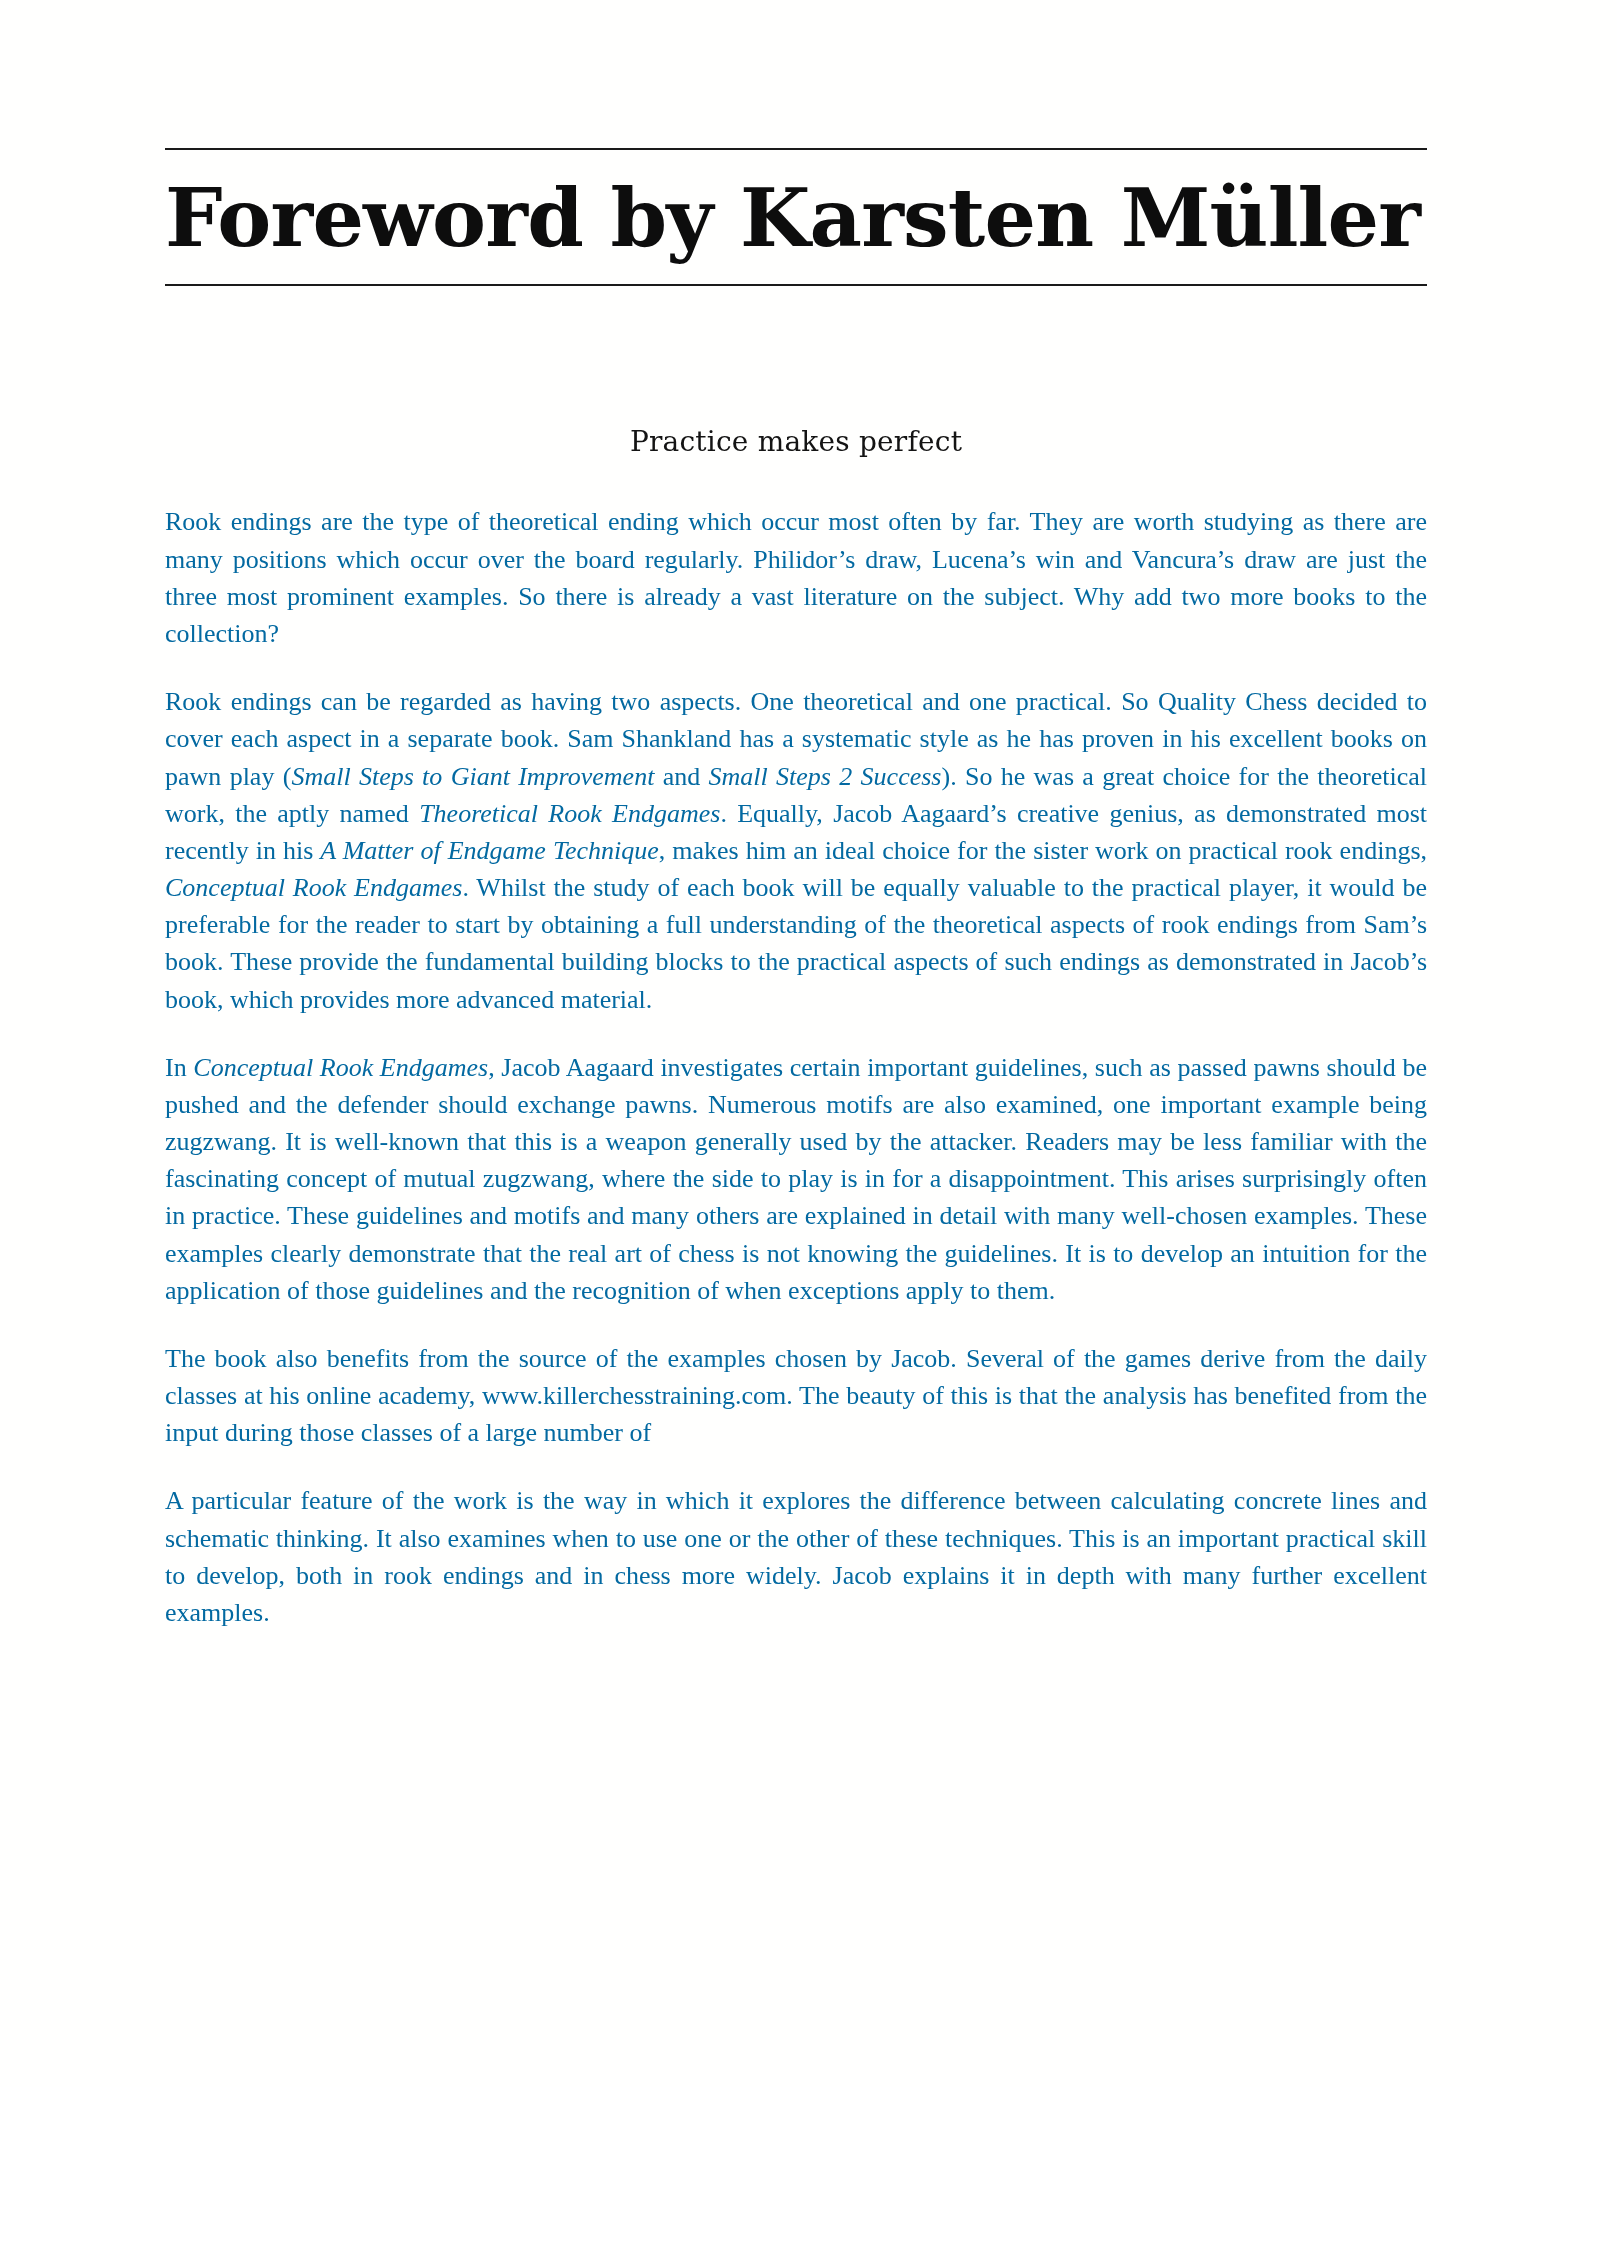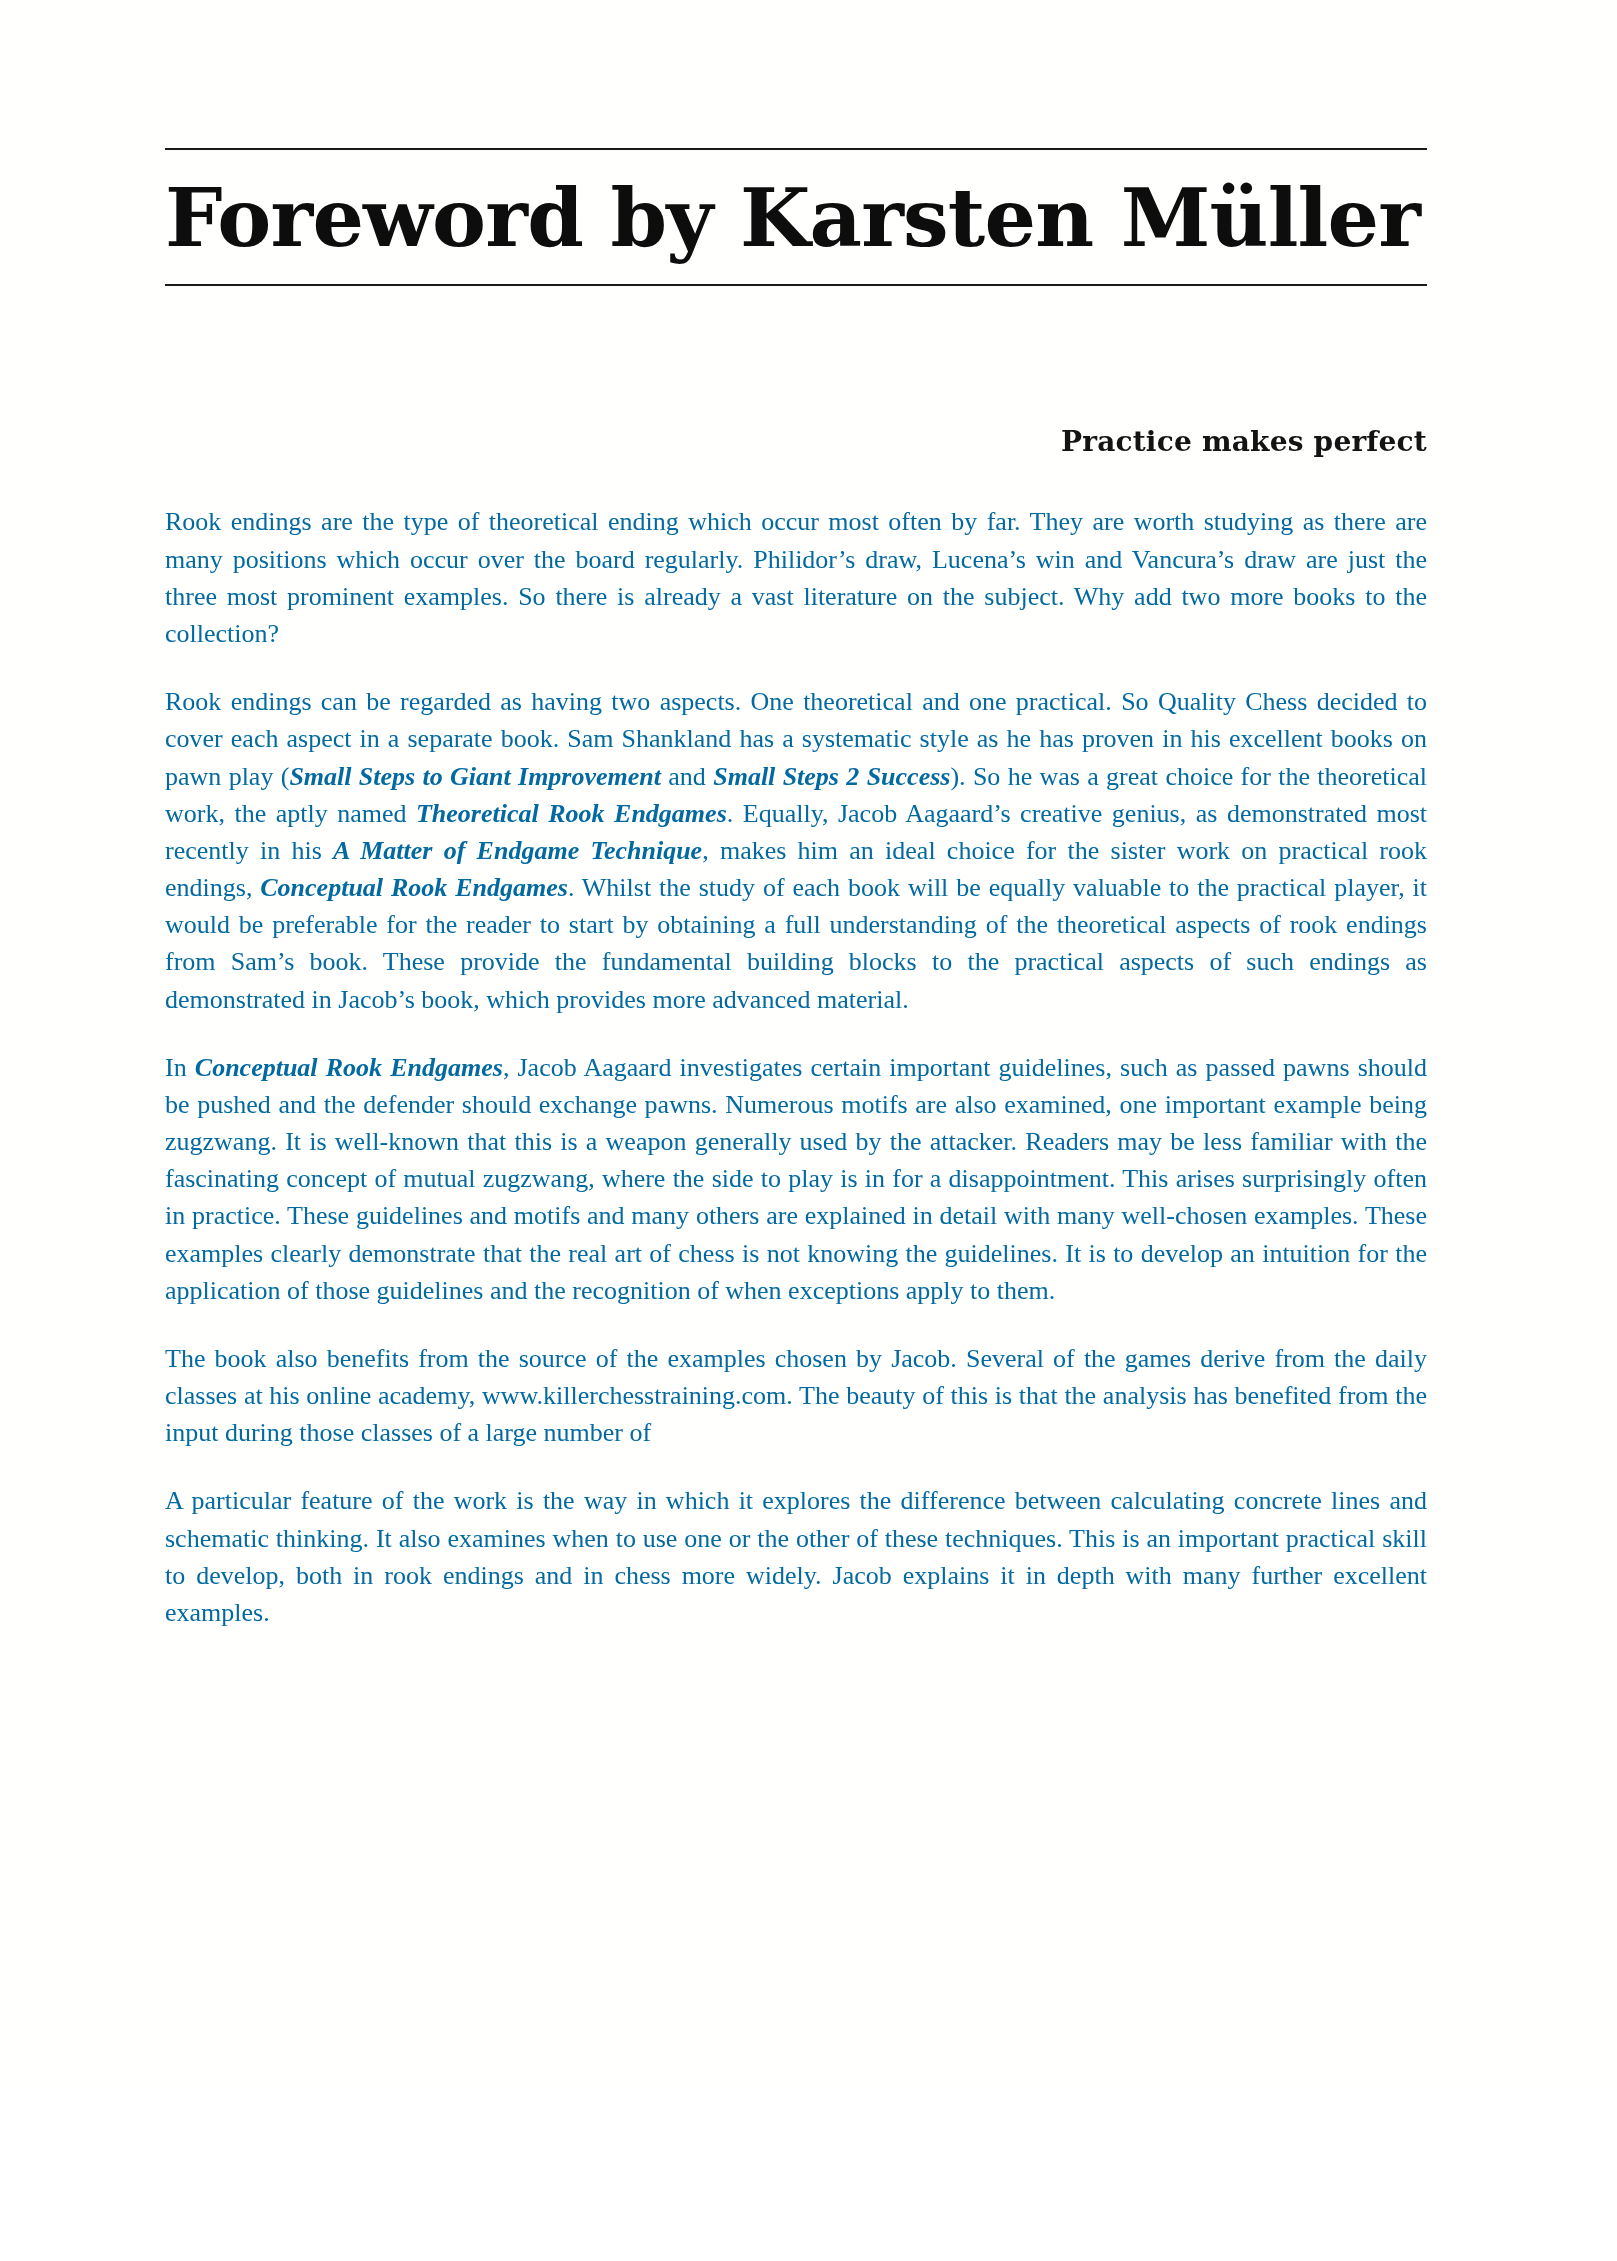--- a/index.html
+++ b/index.html
@@ -41,41 +41,41 @@
     font-size: 81px;
     line-height: 1.18;
     letter-spacing: -0.8px;
     color: #0d0d0d;
     margin: 0;
     padding: 3.1px 0 11px 0;
     white-space: nowrap;
   }
 
   .section-heading {
-    text-align: right;
+    text-align: center;
     font-family: "DejaVu Serif", "Liberation Serif", serif;
-    font-weight: 700;
+    font-weight: 400;
     font-size: 28px;
     color: #141414;
     margin: 139px 0 45px 0;
     letter-spacing: 0.2px;
   }
 
   p.body {
     font-size: 26px;
     line-height: 1.43;
     text-align: justify;
     text-justify: inter-word;
     margin: 0 0 31px 0;
     color: #0369a1;
     hyphens: manual;
   }
   p.body:last-child { margin-bottom: 0; }
 
-  .it { font-style: italic; font-weight: bold; }
+  .it { font-style: italic; }
 </style>
 </head>
 <body>
 
 <div class="page">
   <div class="content">
 
     <div class="rule rule-top"></div>
 
     <h1 class="chapter-title">Foreword by Karsten Müller</h1>

